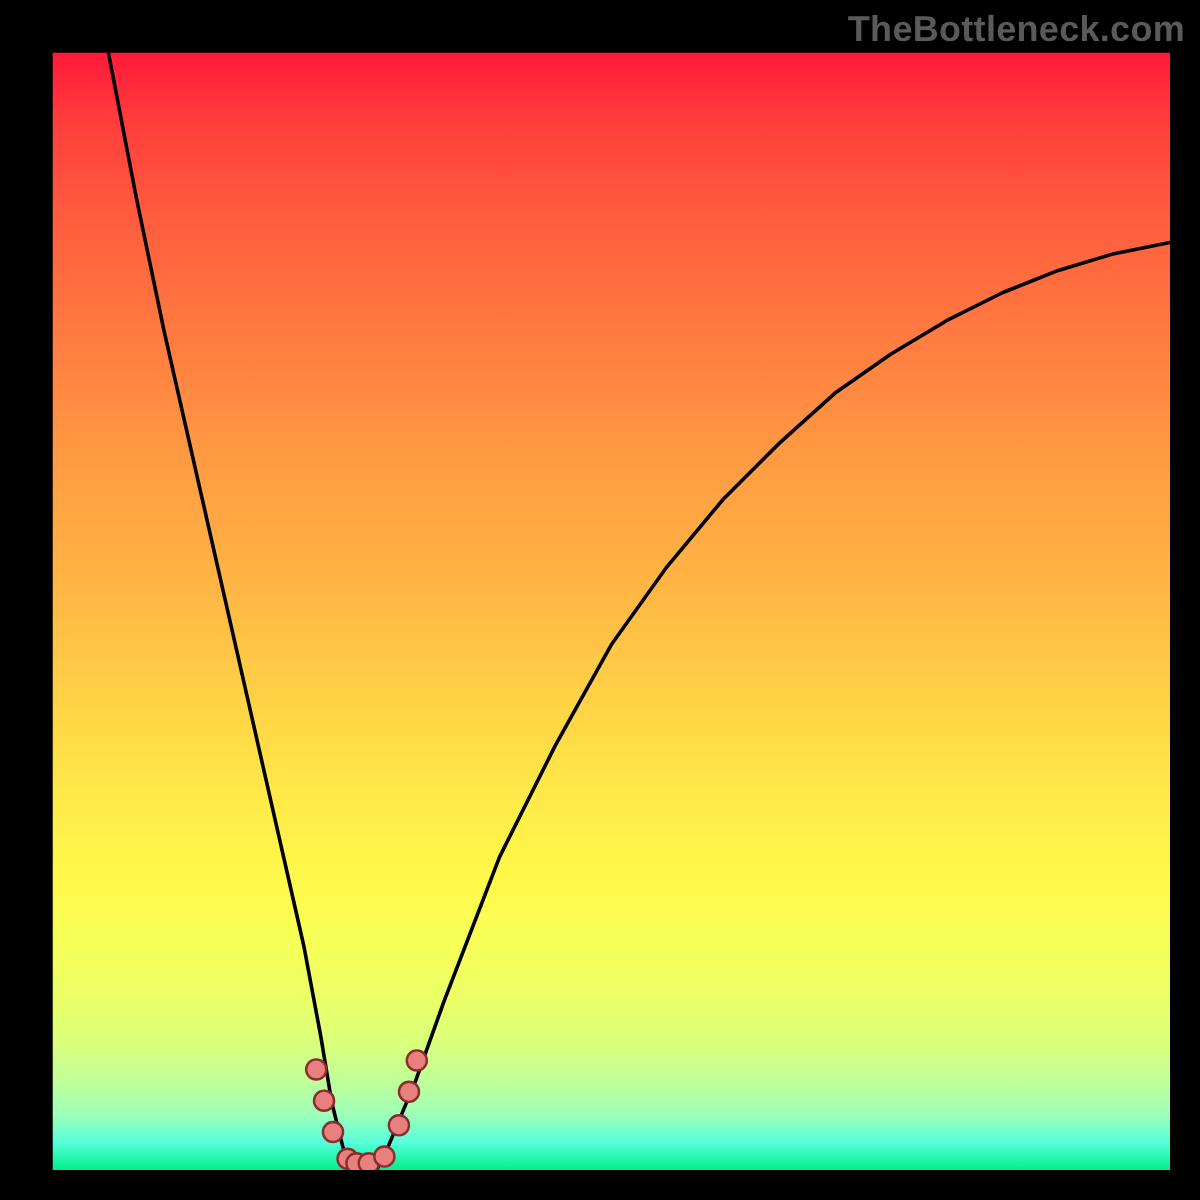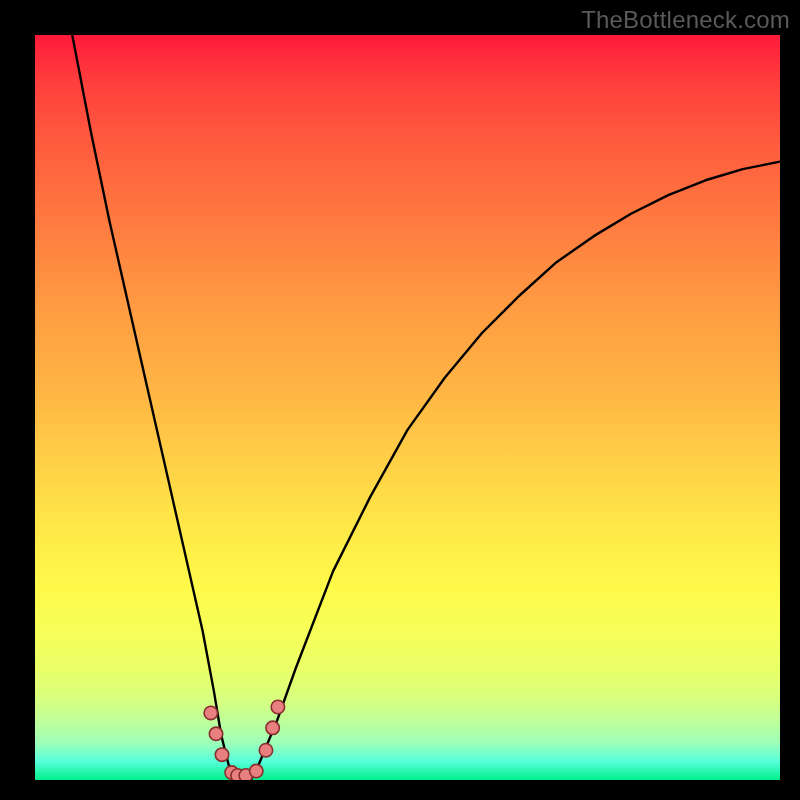--- a/index.html
+++ b/index.html
@@ -47,21 +47,21 @@
       #58ffdb 97.5%,
       #00f08a 100%
     );
   }
   .watermark {
     position: absolute;
     top: 6px;
     right: 10px;
     color: #5a5a5a;
     font-size: 24px;
-    font-weight: 400;
+    font-weight: 700;
     letter-spacing: 0.2px;
     user-select: none;
   }
   svg.curve {
     position: absolute;
     left: 0; top: 0;
     width: 745px;
     height: 745px;
   }
   svg.markers {

